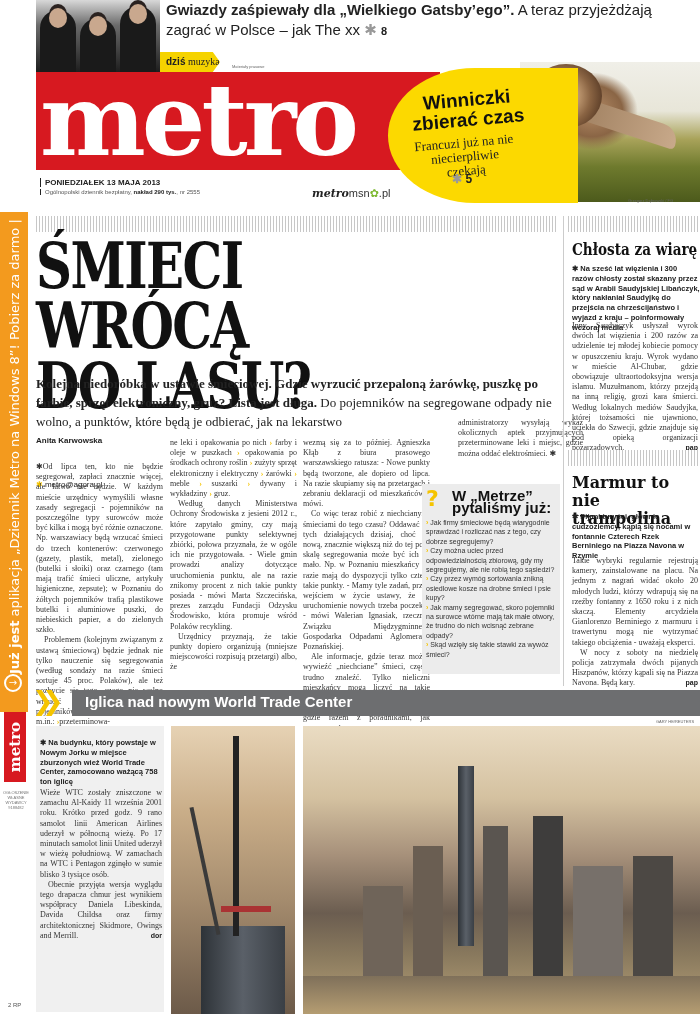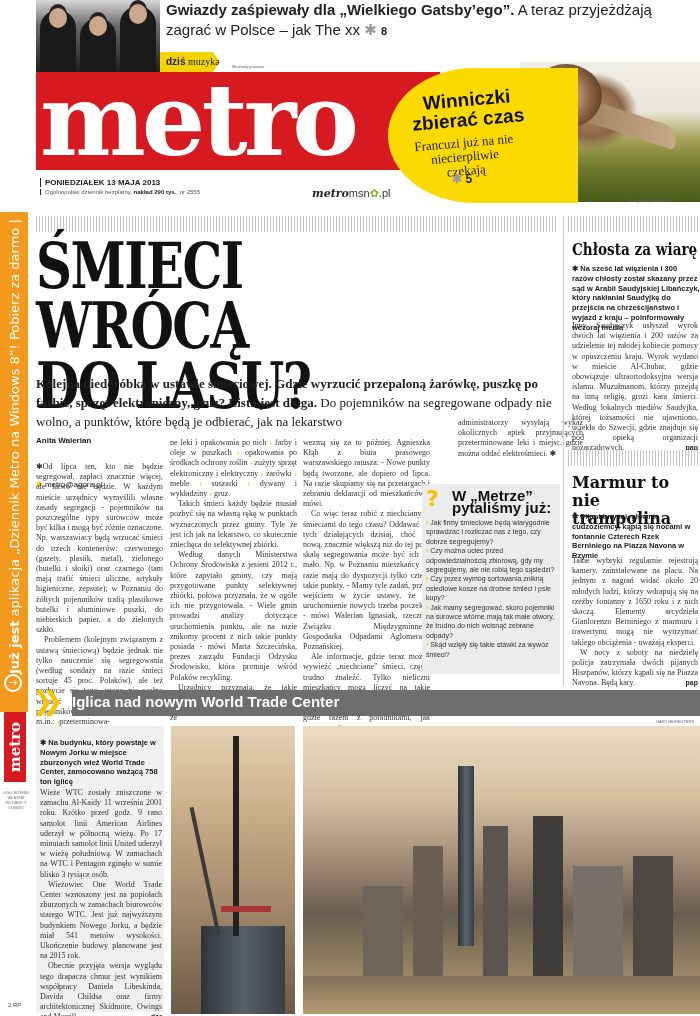--- a/index.html
+++ b/index.html
@@ -81,21 +81,21 @@
   .r-hatch2 { left: 568px; top: 450px; width: 132px; }
   .r-title2 { left: 572px; top: 474px; width: 128px; font-family:"DejaVu Serif",serif; font-weight:bold; font-size:16px; line-height:18px; color:#111; }
   .r-lead2 { left: 572px; top: 512px; width: 128px; }
   .r-body2 { left: 572px; top: 556px; width: 126px; }
   .sig { font-family:"Liberation Sans",sans-serif; font-weight:bold; font-size:7px; float:right; color:#222; }
 
   
   .chev { left: 36px; top: 690px; width: 32px; height: 26px; }
   .chev i { position:absolute; top:0; width:14px; height:26px; background:#f5c400; clip-path: polygon(0 0, 40% 0, 100% 50%, 40% 100%, 0 100%, 60% 50%); }
   .wtc-bar { left: 72px; top: 690px; width: 628px; height: 26px; background:#6d6e70; }
-  .wtc-title { left: 72px; top: 693px; font-family:"Liberation Sans",sans-serif; font-weight:bold; font-size:15px; color:#fff; }
+  .wtc-title { left: 85px; top: 693px; font-family:"Liberation Sans",sans-serif; font-weight:bold; font-size:15px; color:#fff; }
   .wtc-credit { left: 656px; top: 719px; font-family:"Liberation Sans",sans-serif; font-size:4px; color:#666; }
   .wtc-textbox { left: 36px; top: 726px; width: 128px; height: 286px; background:#f0f0f0; }
   .wtc-lead { left: 40px; top: 738px; width: 122px; }
   .wtc-body { left: 40px; top: 788px; width: 122px; }
   .photo1 { left: 171px; top: 726px; width: 124px; height: 288px; background: linear-gradient(180deg,#e6d2b4 0%,#c9ad88 30%,#a58c6e 60%,#6c5a49 100%); overflow:hidden; }
   .photo2 { left: 303px; top: 726px; width: 397px; height: 288px; background: linear-gradient(180deg,#eadcc3 0%,#d4c1a0 25%,#a6907a 45%,#6b5d50 65%,#8a7a5e 80%,#b9a37a 100%); overflow:hidden; }
   .tower { position:absolute; background: linear-gradient(90deg,#2e3338,#5a6068,#3a3f45); }
   .bldg { position:absolute; background:#4a443e; }
 </style>
 </head>
@@ -144,30 +144,29 @@
   </div>
 <div class="abs ad-note">OGŁOSZENIE WŁASNE WYDAWCY 9188482</div>
 <div class="abs page-num">2 RP</div>
 
 <div class="abs hatch main-hatch"></div>
 <div class="abs headline">
   <div>ŚMIECI WRÓCĄ</div>
   <div>DO LASU?</div>
 </div>
 <div class="abs lead"><b>Kolejna niedoróbka w ustawie śmieciowej. Gdzie wyrzucić przepaloną żarówkę, puszkę po farbie, sprzęt elektroniczny, gruz? Lista jest długa.</b><span> Do pojemników na segregowane odpady nie wolno, a punktów, które będą je odbierać, jak na lekarstwo</span></div>
-<div class="abs author">Anita Walerian</div>
+<div class="abs author">Anita Karwowska</div>
 <div class="abs email"><span class="ico">✱</span> <span>metro@agora.pl</span></div>
 
 <div class="abs col col1">
   <p class="first">✱Od lipca ten, kto nie będzie segregował, zapłaci znacznie więcej, ale łatwo nie będzie. W każdym mieście urzędnicy wymyślili własne zasady segregacji - pojemników na poszczególne typy surowców może być kilka i mogą być różnie oznaczone. Np. warszawiacy będą wrzucać śmieci do trzech kontenerów: czerwonego (gazety, plastik, metal), zielonego (butelki i słoiki) oraz czarnego (tam mają trafić śmieci uliczne, artykuły higieniczne, zepsute); w Poznaniu do żółtych pojemników trafią plastikowe butelki i aluminiowe puszki, do niebieskich papier, a do zielonych szkło.</p>
   <p><span>Problemem (kolejnym związanym z ustawą śmieciową) będzie jednak nie tylko nauczenie się segregowania (według sondaży na razie śmieci sortuje 45 proc. Polaków), ale też pozbycie się tego, czego nie wolno wrzucić do żadnego z tych pojemników. A lista jest obszerna, to m.in.: </span><span class="bullet">›</span><span>przeterminowa-</span></p>
 </div>
 <div class="abs col col2">
   <p class="first"><span>ne leki i opakowania po nich </span><span class="bullet">›</span> <span>farby i oleje w puszkach</span> <span class="bullet">›</span> <span>opakowania po środkach ochrony roślin</span> <span class="bullet">›</span> <span>zużyty sprzęt elektroniczny i elektryczny</span> <span class="bullet">›</span> <span>żarówki</span> <span class="bullet">›</span> <span>meble</span> <span class="bullet">›</span> <span>suszarki</span> <span class="bullet">›</span> <span>dywany i wykładziny</span> <span class="bullet">›</span> <span>gruz.</span></p>
-  <p>Takich śmieci każdy będzie musiał pozbyć się na własną rękę w punktach wyznaczonych przez gminy. Tyle że jest ich jak na lekarstwo, co skutecznie zniechęca do selektywnej zbiórki.</p>
   <p>Według danych Ministerstwa Ochrony Środowiska z jesieni 2012 r., które zapytało gminy, czy mają przygotowane punkty selektywnej zbiórki, połowa przyznała, że w ogóle ich nie przygotowała. - Wiele gmin prowadzi analizy dotyczące uruchomienia punktu, ale na razie znikomy procent z nich takie punkty posiada - mówi Marta Szczecińska, prezes zarządu Fundacji Odzysku Środowisko, która promuje wśród Polaków recykling.</p>
   <p>Urzędnicy przyznają, że takie punkty dopiero organizują (mniejsze miejscowości rozpisują przetargi) albo, że</p>
 </div>
 <div class="abs col col3">
   <p class="first">wezmą się za to później. Agnieszka Kłąb z biura prasowego warszawskiego ratusza: - Nowe punkty będą tworzone, ale dopiero od lipca. Na razie skupiamy się na przetargach i zebraniu deklaracji od mieszkańców - mówi.</p>
   <p>Co więc teraz robić z niechcianymi śmieciami do tego czasu? Oddawać do tych działających dzisiaj, choć na nową, znacznie większą niż do tej pory skalę segregowania może być ich za mało. Np. w Poznaniu mieszkańcy na razie mają do dyspozycji tylko cztery takie punkty. - Mamy tyle zadań, przed wejściem w życie ustawy, że na uruchomienie nowych trzeba poczekać - mówi Walerian Ignasiak, rzecznik Związku Międzygminnego Gospodarka Odpadami Aglomeracji Poznańskiej.</p>
   <p>Ale informacje, gdzie teraz można wywieźć „niechciane” śmieci, często trudno znaleźć. Tylko nieliczni mieszkańcy mogą liczyć na takie ułatwienie jak w stołecznej Spółdzielni Mieszkaniowej „Osiedle Młodych”, gdzie razem z poradnikami, jak segregować,</p>
 </div>
 <div class="abs col col4">
   <p class="first">administratorzy wysyłają wykaz okolicznych aptek przyjmujących przeterminowane leki i miejsc, gdzie można oddać elektrośmieci. ✱</p>
@@ -202,21 +201,20 @@
     <i style="left:0"></i>
     <i style="left:10px"></i>
   </div>
 <div class="abs wtc-bar"></div>
 <div class="abs wtc-title">Iglica nad nowym World Trade Center</div>
 <div class="abs wtc-credit">GARY HE/REUTERS</div>
 <div class="abs wtc-textbox"></div>
 <div class="abs r-lead wtc-lead">✱ Na budynku, który powstaje w Nowym Jorku w miejsce zburzonych wież World Trade Center, zamocowano ważącą 758 ton iglicę</div>
 <div class="abs r-body wtc-body">
   <p>Wieże WTC zostały zniszczone w zamachu Al-Kaidy 11 września 2001 roku. Krótko przed godz. 9 rano samolot linii American Airlines uderzył w północną wieżę. Po 17 minutach samolot linii United uderzył w wieżę południową. W zamachach na WTC i Pentagon zginęło w sumie blisko 3 tysiące osób.</p>
-  <p style="text-indent:8px">Wieżowiec One World Trade Center wznoszony jest na popiołach zburzonych w zamachach biurowców starego WTC. Jest już najwyższym budynkiem Nowego Jorku, a będzie miał 541 metrów wysokości. Ukończenie budowy planowane jest na 2015 rok.</p>
   <p style="text-indent:8px"><span>Obecnie przyjęta wersja wyglądu tego drapacza chmur jest wynikiem współpracy Daniela Libeskinda, Davida Childsa oraz firmy architektonicznej Skidmore, Owings and Merrill.</span> <span class="sig">dor</span></p>
 </div>
 
 <div class="abs photo1">
   <div class="tower" style="left:30px;top:200px;width:84px;height:90px"></div>
   <div class="tower" style="left:62px;top:10px;width:6px;height:200px;background:#222"></div>
   <div class="tower" style="left:32px;top:80px;width:4px;height:130px;background:#3a3a3a;transform:rotate(-12deg)"></div>
   <div class="tower" style="left:50px;top:180px;width:50px;height:6px;background:#a33"></div>
 </div>
 <div class="abs photo2">

